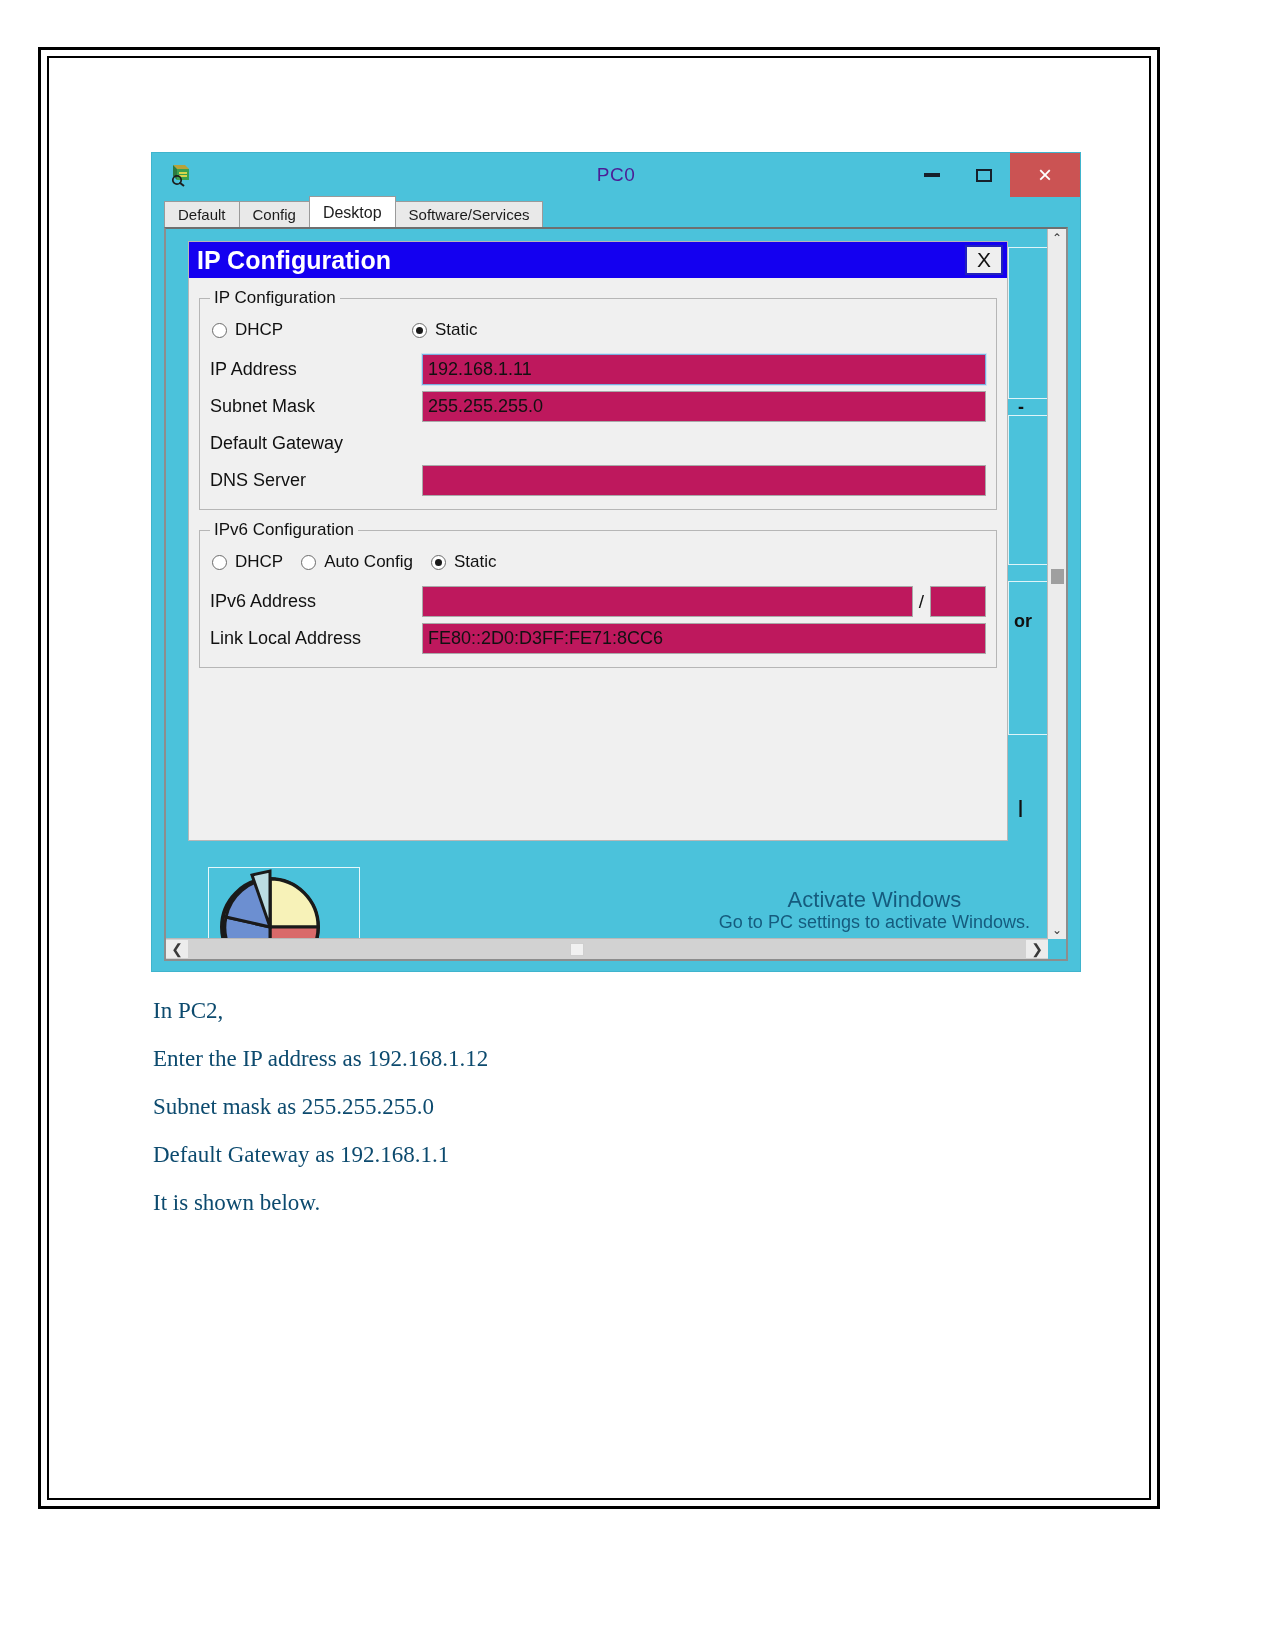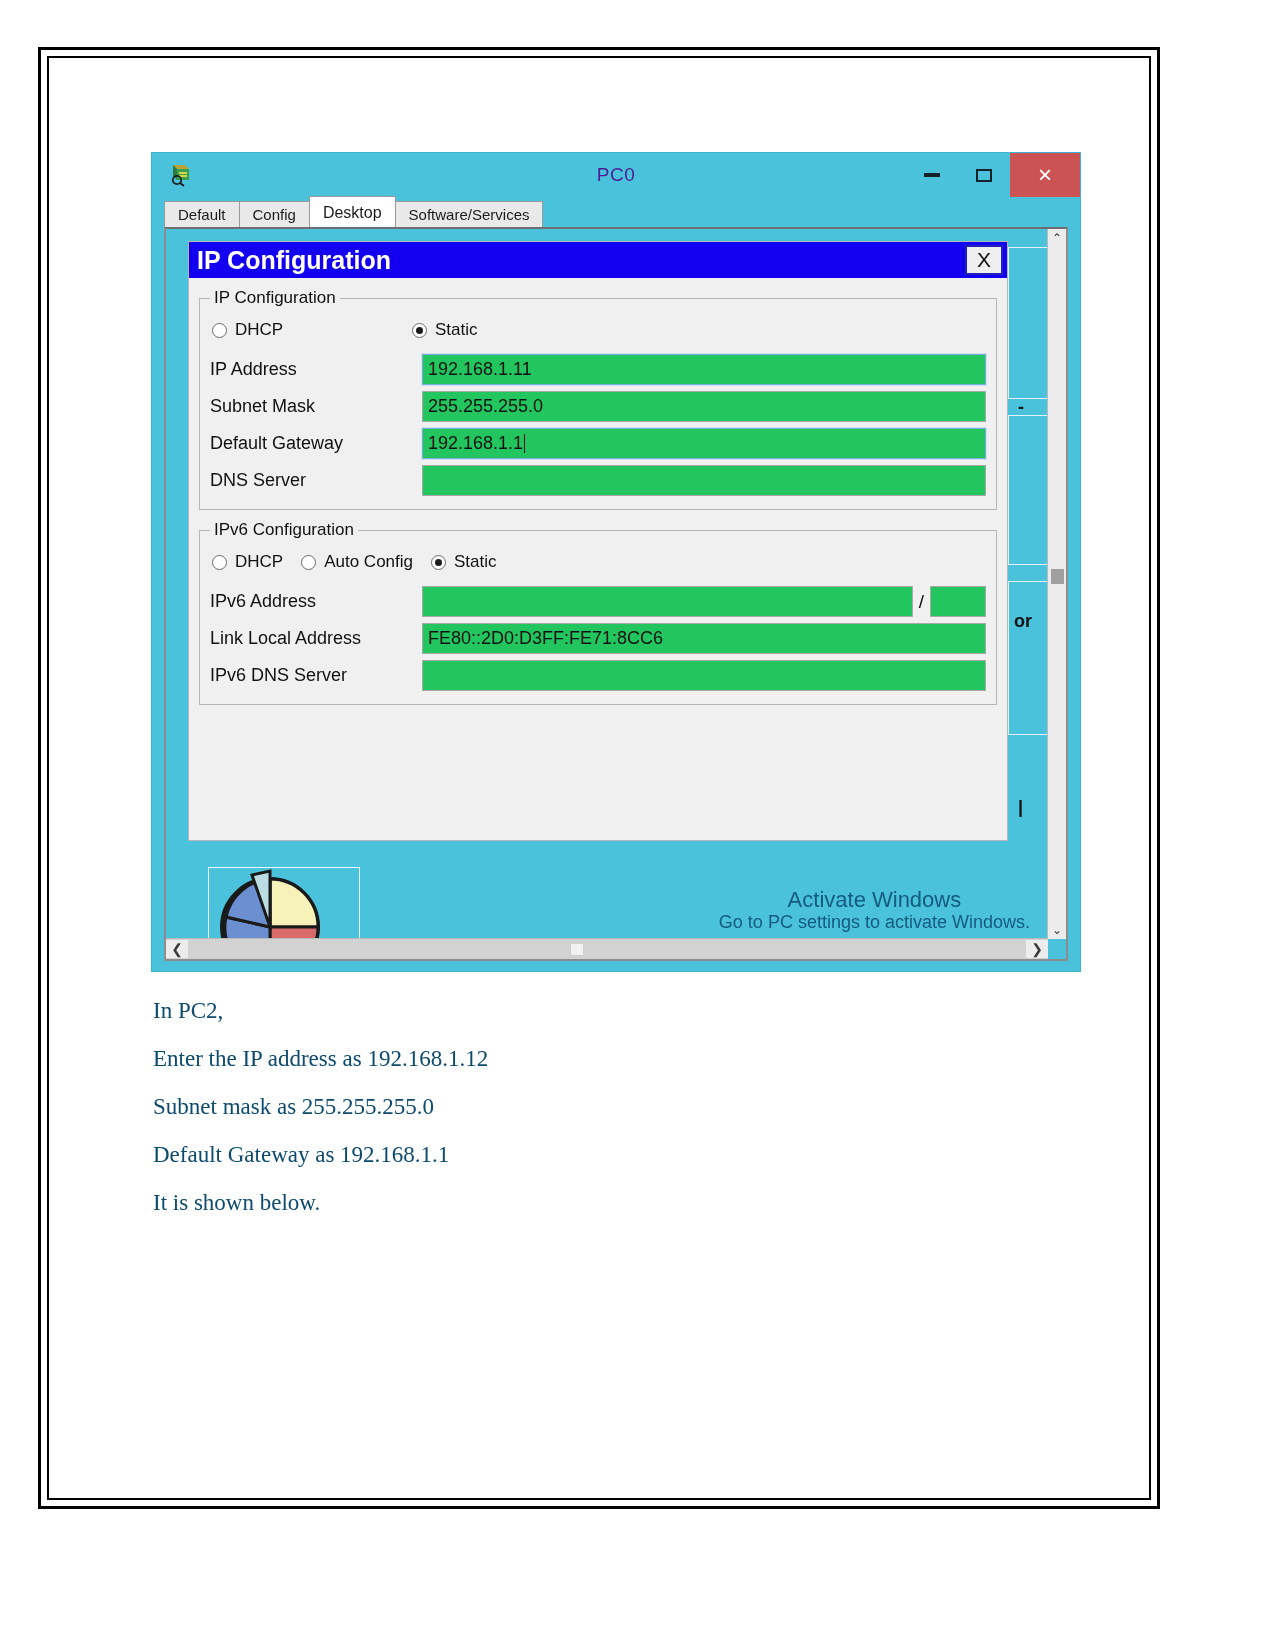--- a/index.html
+++ b/index.html
@@ -297,21 +297,21 @@
   .field-label {
     width: 212px;
     font-size: 18px;
     color: #111;
     flex: none;
     font-family: "Liberation Sans", sans-serif;
   }
   .field-input {
     flex: 1;
     height: 31px;
-    background: #22c55e;
+    background: #be185d;
     border: 1px solid #a9a9a9;
     display: flex;
     align-items: center;
     padding-left: 5px;
     font-size: 18px;
     color: #111;
     box-sizing: border-box;
     font-family: "Liberation Sans", sans-serif;
     white-space: nowrap;
     overflow: hidden;
@@ -517,24 +517,20 @@
                   <div class="field-input focus">192.168.1.11</div>
                 </div>
 
                 <div class="field-row">
                   <div class="field-label">Subnet Mask</div>
                   <div class="field-input">255.255.255.0</div>
                 </div>
 
                 <div class="field-row">
                   <div class="field-label">Default Gateway</div>
-                  <div class="field-input focus">
-                    <span>192.168.1.1</span>
-                      <span class="caret"></span>
-                  </div>
                 </div>
 
                 <div class="field-row">
                   <div class="field-label">DNS Server</div>
                   <div class="field-input"></div>
                 </div>
               </fieldset>
 
               <fieldset class="grp">
                 <legend>IPv6 Configuration</legend>
@@ -560,24 +556,20 @@
                   <span class="slash">/</span>
                   <div class="field-input prefix-input"></div>
                 </div>
 
                 <div class="field-row">
                   <div class="field-label">Link Local Address</div>
                   <div class="field-input">FE80::2D0:D3FF:FE71:8CC6</div>
                 </div>
 
 
-                <div class="field-row">
-                  <div class="field-label">IPv6 DNS Server</div>
-                  <div class="field-input"></div>
-                </div>
               </fieldset>
             </div>
 
             <div class="watermark">
               <div>Activate Windows</div>
               <div class="wm2">Go to PC settings to activate Windows.</div>
             </div>
           </div>
 
           <div class="vscroll">

